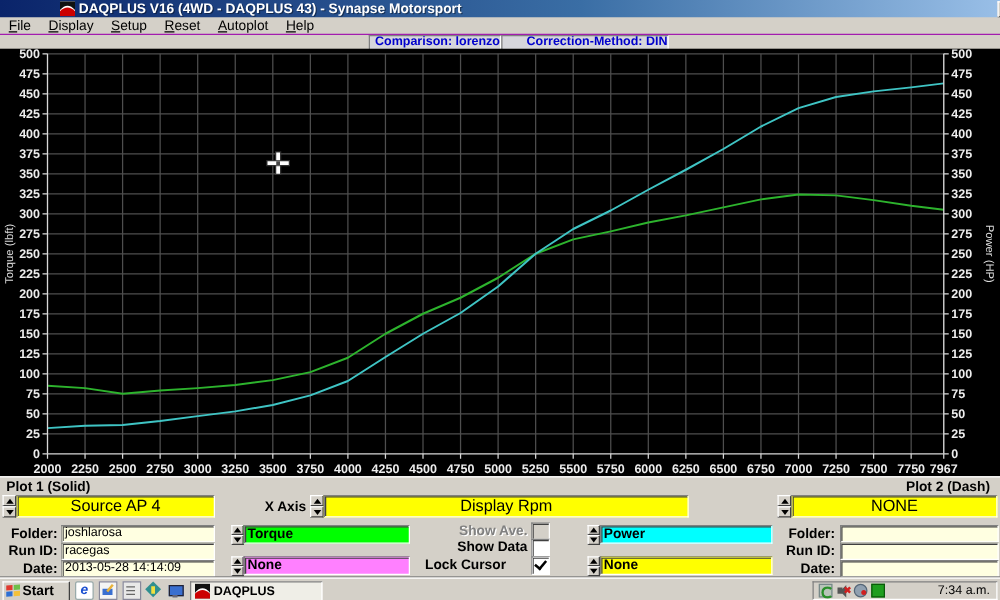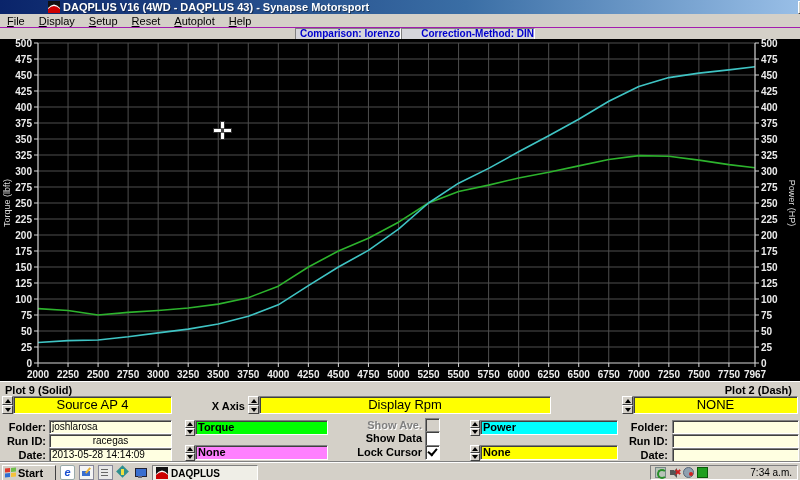--- a/index.html
+++ b/index.html
@@ -334,21 +334,21 @@
         <text x="789" y="164" text-anchor="middle" fill="#dcdcdc" font-family="&quot;Liberation Sans&quot;,sans-serif" font-size="9px" transform="rotate(90 789 164)">Power (HP)</text>
       </svg>
     <div id="crosshair">
       <span class="v"></span>
         <span class="h"></span>
         <span class="c"></span>
     </div>
   </div>
 
   <div id="panel">
-    <span class="plabel" style="left:5px;top:2px;">Plot 9 (Solid)</span>
+    <span class="plabel" style="left:5px;top:2px;">Plot 1 (Solid)</span>
     <span class="plabel" style="right:8px;top:2px;">Plot 2 (Dash)</span>
 
     <span class="spin" style="left:2px;top:14px;height:18px;">
       <span class="sb">
           <i class="tri-up"></i>
         </span>
         <span class="sb">
           <i class="tri-dn"></i>
         </span>
     </span>
@@ -371,21 +371,21 @@
         </span>
         <span class="sb">
           <i class="tri-dn"></i>
         </span>
     </span>
     <span class="field sunken combo-big" style="left:633px;top:14px;width:159px;height:16px;background:#ffff00;">NONE</span>
 
     <span class="plabel" style="left:0px;top:39px;width:46px;text-align:right;">Folder:</span>
     <span class="field sunken" style="left:49px;top:38px;width:117px;height:12px;">joshlarosa</span>
     <span class="plabel" style="left:0px;top:53px;width:46px;text-align:right;">Run ID:</span>
-    <span class="field sunken" style="left:49px;top:52px;width:117px;height:12px;text-align:center;">racegas</span>
+    <span class="field sunken" style="left:49px;top:52px;width:117px;height:12px;">racegas</span>
     <span class="plabel" style="left:0px;top:67px;width:46px;text-align:right;">Date:</span>
     <span class="field sunken" style="left:49px;top:66px;width:117px;height:12px;">2013-05-28 14:14:09</span>
 
     <span class="spin" style="left:185px;top:38px;height:16px;width:10px;">
       <span class="sb">
           <i class="tri-up"></i>
         </span>
         <span class="sb">
           <i class="tri-dn"></i>
         </span>
@@ -398,21 +398,21 @@
         <span class="sb">
           <i class="tri-dn"></i>
         </span>
     </span>
     <span class="field sunken chan" style="left:195px;top:63px;width:127px;height:13px;background:#ff80ff;">None</span>
 
     <span class="plabel dim" style="left:340px;top:37px;width:82px;text-align:right;">Show Ave.</span>
     <span class="cb disabled" style="left:425px;top:36px;"></span>
     <span class="plabel" style="left:340px;top:50px;width:82px;text-align:right;">Show Data</span>
     <span class="cb" style="left:425px;top:49px;"></span>
-    <span class="plabel" style="left:340px;top:64px;width:82px;text-align:right;">Lock Cursor</span>
+    <span class="plabel" style="left:340px;top:64px;width:82px;text-align:left;">Lock Cursor</span>
     <span class="cb" style="left:425px;top:63px;">
         <span class="tick"></span>
       </span>
 
     <span class="spin" style="left:470px;top:38px;height:16px;width:10px;">
       <span class="sb">
           <i class="tri-up"></i>
         </span>
         <span class="sb">
           <i class="tri-dn"></i>

